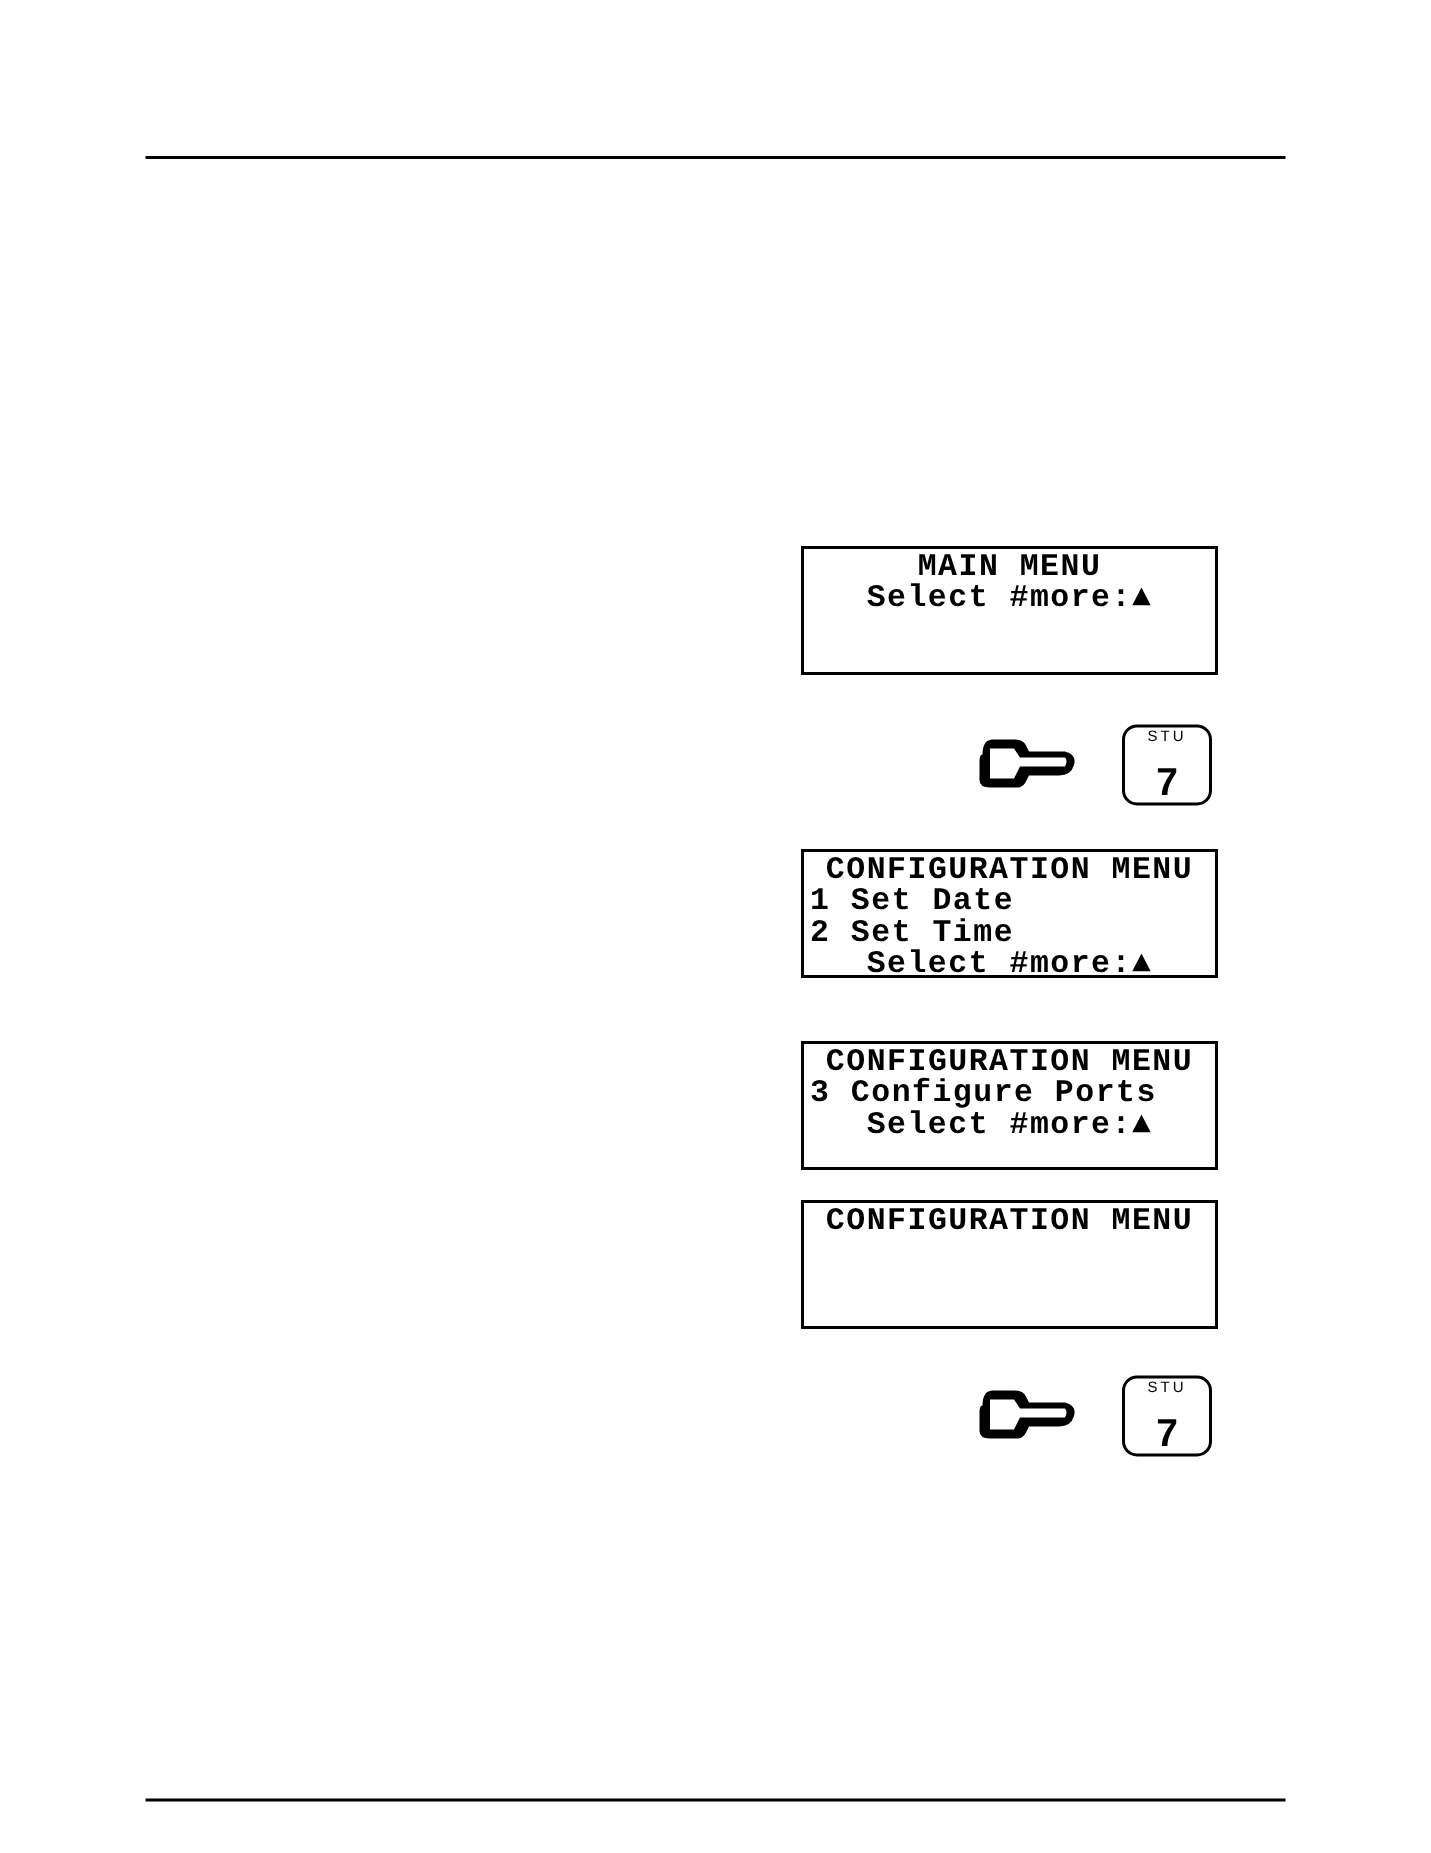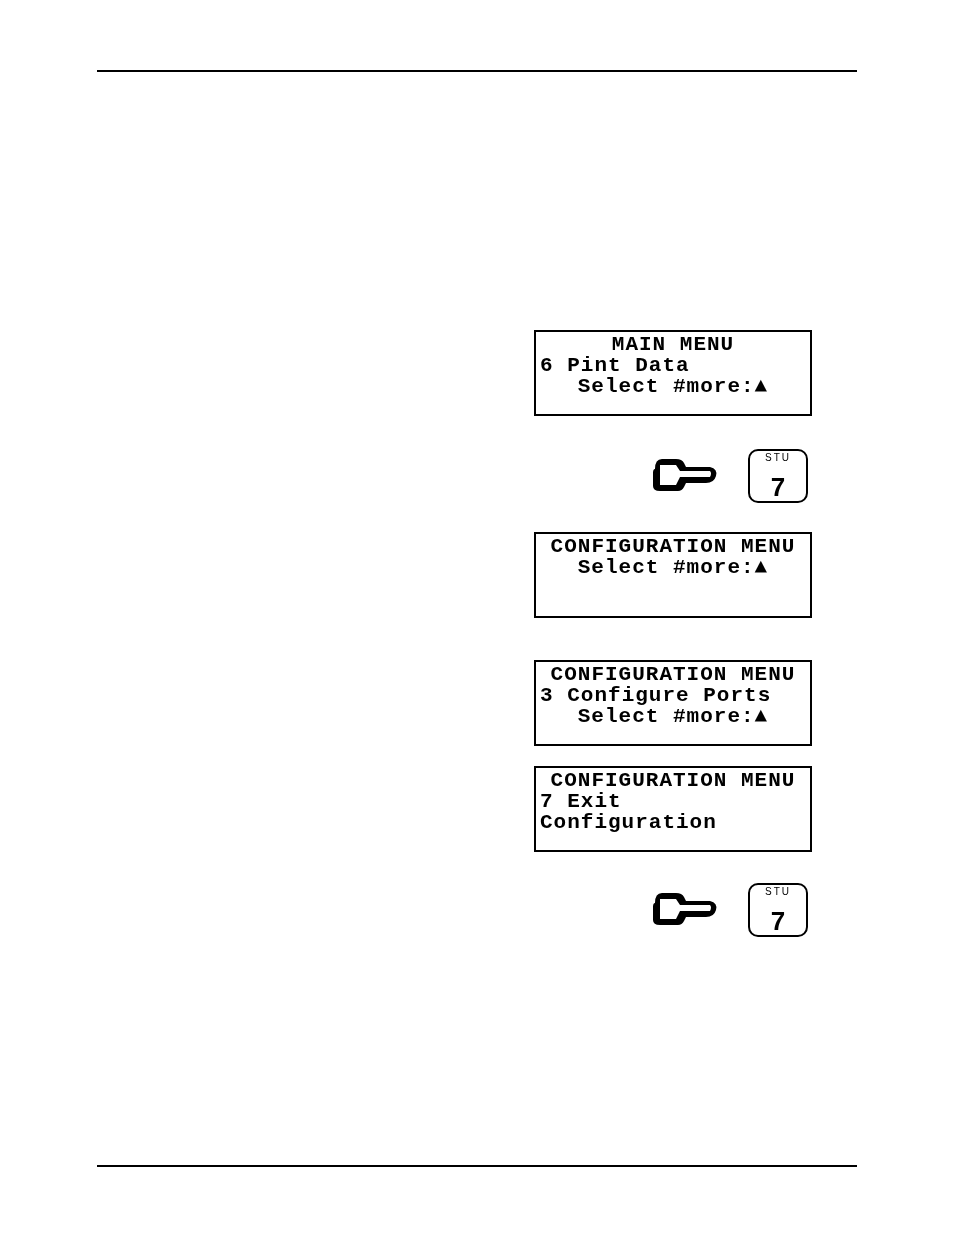--- a/index.html
+++ b/index.html
@@ -8,20 +8,21 @@
     width: 954px;
     height: 1235px;
     background: #fff;
     font-family: "Courier New", monospace;
     color: #000;
   }
   .page {
     position: relative;
     width: 954px;
     height: 1041px;
+    margin-top: 34px;
   }
   .rule {
     position: absolute;
     left: 97px;
     width: 760px;
     height: 0;
     border-top: 2px solid #000;
   }
   .rule.top { top: 70px; }
   .rule.bottom { top: 1165px; }
@@ -80,44 +81,49 @@
 </style>
 </head>
 <body>
 
 <div class="page">
 
   <div class="rule top"></div>
 
   <div class="lcd" style="top:330px">
     <div class="title">MAIN MENU</div>
-    <div>
-      <span>6</span>
-      <span> </span>
-      <span>Pint Data</span>
-    </div>
     <div class="row">
       <span>Select #</span>
       <span class="more">more:▲</span>
     </div>
   </div>
 
   <div class="hand-key" style="top:448px">
     <svg width="80" height="50" viewBox="0 0 80 50">
       <path d="M5 18 Q3 18 3 22 L3 35 Q3 40 10 40 L28 40 Q32 40 34 36 L36 32 L56 32 Q64 32 66 25 Q68 18 60 16 L36 16 L34 12 Q32 8 26 8 L12 8 Q5 8 5 18 Z
                M10 14 L26 14 L30 20 L60 20 Q62 22 60 26 L30 26 L26 34 L10 34 Z" fill="#000"></path>
     </svg>
     <div class="key">
       <div class="sub">STU</div>
       <div class="main">7</div>
     </div>
   </div>
 
   <div class="lcd" style="top:532px">
     <div class="title">CONFIGURATION MENU</div>
+    <div>
+      <span>1</span>
+      <span> </span>
+      <span>Set Date</span>
+    </div>
+    <div>
+      <span>2</span>
+      <span> </span>
+      <span>Set Time</span>
+    </div>
     <div class="row">
       <span>Select #</span>
       <span class="more">more:▲</span>
     </div>
   </div>
 
   <div class="lcd" style="top:660px">
     <div class="title">CONFIGURATION MENU</div>
     <div>
       <span>3</span>
@@ -125,25 +131,20 @@
       <span>Configure Ports</span>
     </div>
     <div class="row">
       <span>Select #</span>
       <span class="more">more:▲</span>
     </div>
   </div>
 
   <div class="lcd" style="top:766px">
     <div class="title">CONFIGURATION MENU</div>
-    <div>
-      <span>7</span>
-      <span> </span>
-      <span>Exit Configuration</span>
-    </div>
 
   </div>
 
   <div class="hand-key" style="top:882px">
     <svg width="80" height="50" viewBox="0 0 80 50">
       <path d="M5 18 Q3 18 3 22 L3 35 Q3 40 10 40 L28 40 Q32 40 34 36 L36 32 L56 32 Q64 32 66 25 Q68 18 60 16 L36 16 L34 12 Q32 8 26 8 L12 8 Q5 8 5 18 Z
                M10 14 L26 14 L30 20 L60 20 Q62 22 60 26 L30 26 L26 34 L10 34 Z" fill="#000"></path>
     </svg>
     <div class="key">
       <div class="sub">STU</div>

